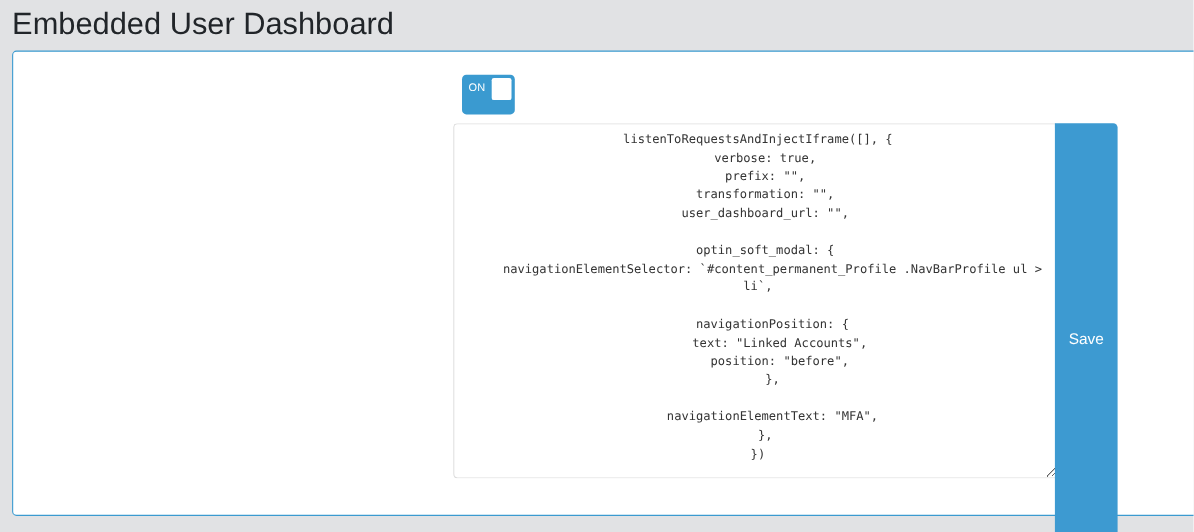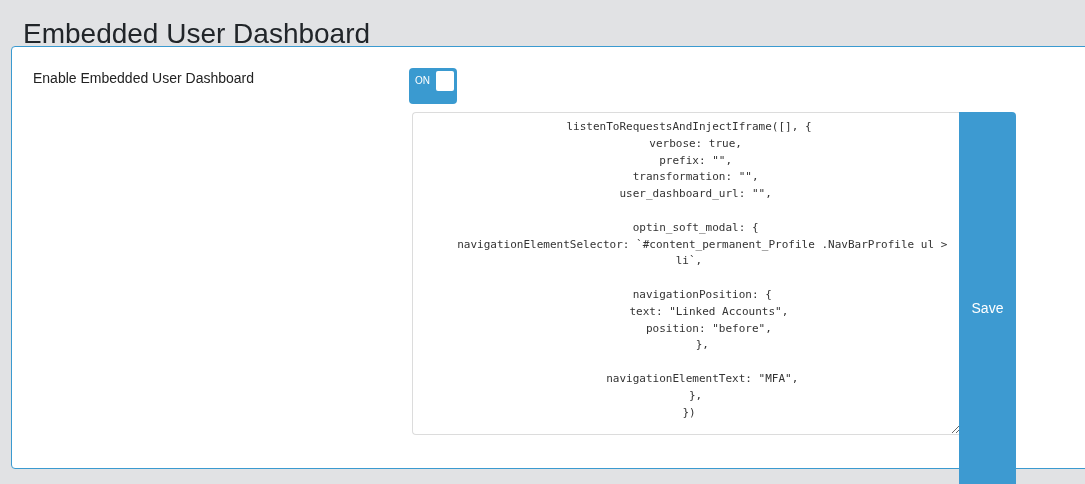--- a/index.html
+++ b/index.html
@@ -5,36 +5,36 @@
   html, body { margin:0; padding:0; }
   body {
     width:1085px; height:484px; overflow:hidden;
     background:#e1e2e4;
     font-family:"Liberation Sans", sans-serif;
     color:#212529;
     position:relative;
   }
   .page-title {
     position:absolute; left:11px; top:2px;
-    font-size:28px; font-weight:400; margin:12px; line-height:40px;
+    font-size:28px; font-weight:400; margin:0; line-height:40px;
     color:#212529;
   }
   .card {
     position:absolute; left:11px; top:46px; width:1090px; height:423px;
     background:#fff;
     border:1px solid #3a9ad0;
     border-radius:4px;
     box-sizing:border-box;
   }
   .field-label {
     position:absolute; left:21px; top:23px;
     font-size:14px; color:#222;
   }
   .toggle {
-    position:absolute; left:397px; top:21px;
+    position:absolute; left:408px; top:21px;
     width:48px; height:36px; box-sizing:border-box;
     background:#3a9ad0; border-radius:4px; cursor:pointer;
   }
   .toggle-label {
     position:absolute; left:6px; top:7px;
     font-size:10px; color:#fff; font-weight:400;
   }
   .toggle-knob {
     position:absolute; right:3px; top:3px;
     width:18px; height:20px; background:#fff; border-radius:2px;
@@ -60,21 +60,20 @@
     font-family:"Liberation Sans", sans-serif; font-size:14px;
     cursor:pointer;
   }
 </style>
 </head>
 <body>
 
 <h1 class="page-title">Embedded User Dashboard</h1>
 
 <div class="card">
-  <div class="field-label">Enable Embedded User Dashboard</div>
 
   <div class="toggle">
     <span class="toggle-label">ON</span>
     <span class="toggle-knob"></span>
   </div>
 
   <textarea class="code-area" spellcheck="false" style="">listenToRequestsAndInjectIframe([], {
   verbose: true,
   prefix: "",
   transformation: "",

